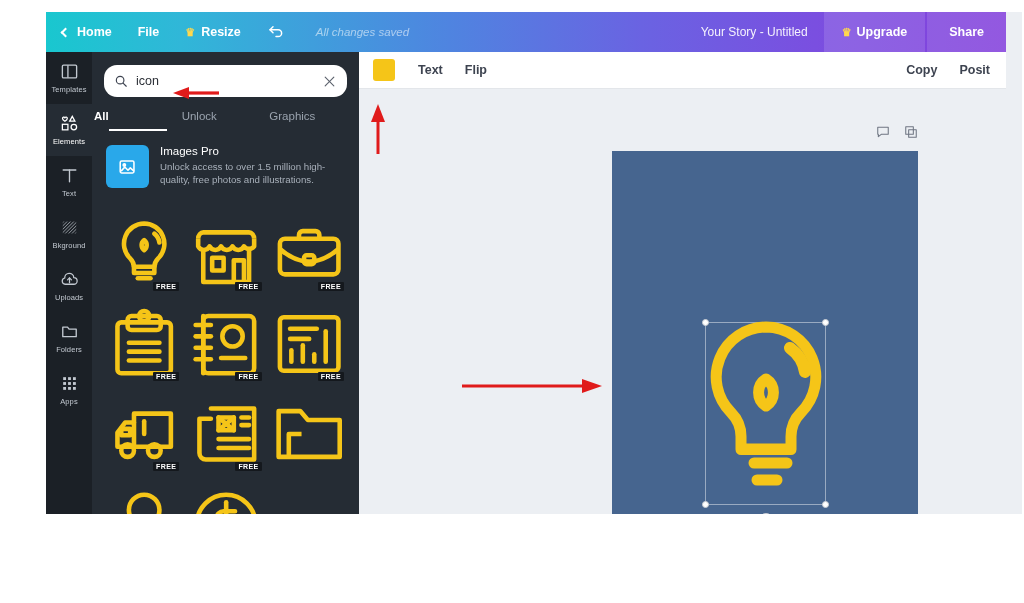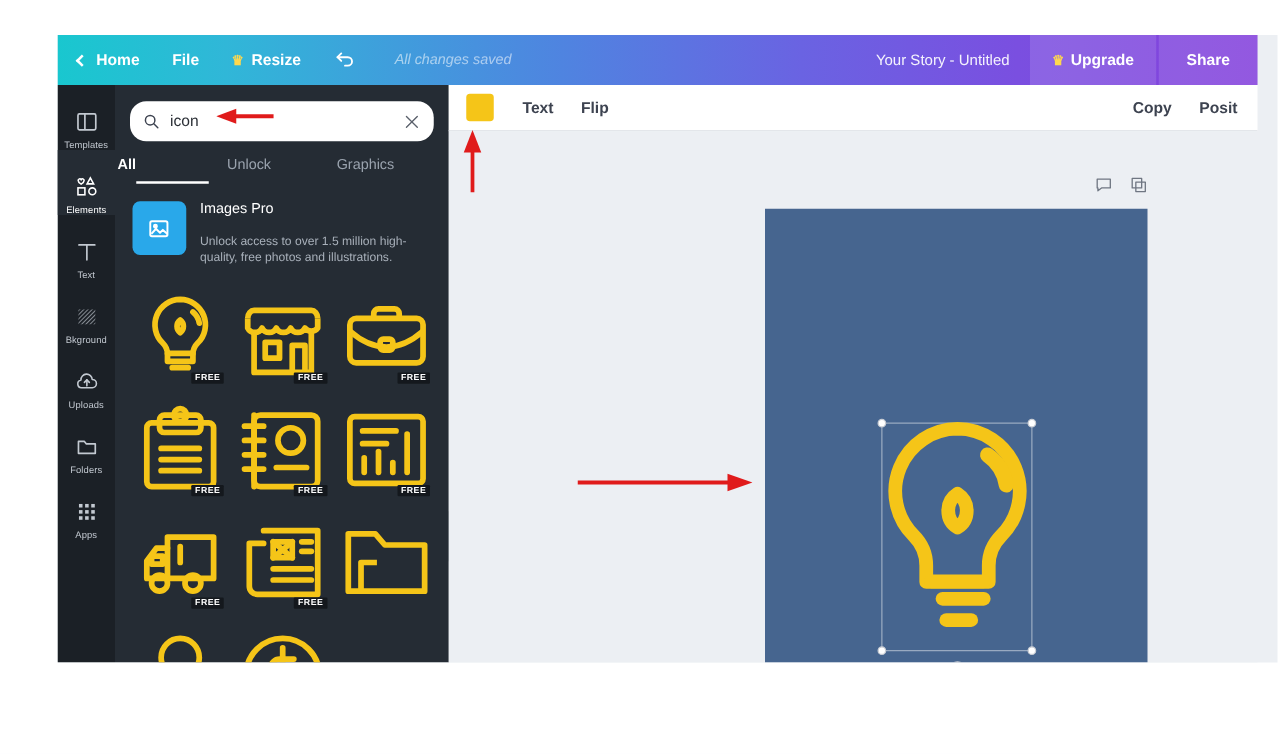--- a/index.html
+++ b/index.html
@@ -4,21 +4,21 @@
 <style>
   * { box-sizing: border-box; margin: 0; padding: 0; }
   html, body {
     width: 1024px; height: 603px;
     background: #ffffff;
     font-family: "Liberation Sans", sans-serif;
     overflow: hidden;
   }
   #app {
     position: absolute;
-    left: 46px; top: 28px;
+    left: 46px; top: 12px;
     width: 976px; height: 502px;
     overflow: hidden;
     background: #eceff3;
   }
 
   
   .header {
     position: absolute; left: 0; top: 0;
     width: 960px; height: 40px;
     background: linear-gradient(90deg, #19c7cf 0%, #30b7d8 14%, #4f84e0 42%, #6a63e2 62%, #7a4fe0 80%, #8340dc 100%);
@@ -60,21 +60,21 @@
   .btn-share   { background: rgba(255,255,255,0.13); margin-left: 2px; padding: 0 22px; }
 
   
   .rail {
     position: absolute; left: 0; top: 40px;
     width: 46px; height: 462px;
     background: #1b2026;
   }
   .rail-item {
     width: 46px; height: 52px;
-    display: flex; flex-direction: column; align-items: center; justify-content: flex-end;
+    display: flex; flex-direction: column; align-items: center; justify-content: center;
     gap: 4px; cursor: pointer;
   }
   .rail-item.active { background: #252c34; }
   .rail-ic { width: 19px; height: 19px; display: block; }
   .rail-lb {
     color: #c3c9d1; font-size: 7.5px; letter-spacing: .1px;
     white-space: nowrap;
   }
   .rail-item.active .rail-lb { color: #ffffff; }
 
@@ -113,21 +113,21 @@
     bottom: 0; width: 58px; height: 2px; background: #ffffff;
   }
   .promo {
     display: flex; gap: 11px; padding: 14px 12px 10px 14px;
   }
   .promo-ic {
     width: 43px; height: 43px; border-radius: 6px;
     background: #29a8ea; flex: 0 0 auto;
     display: flex; align-items: center; justify-content: center;
   }
-  .promo-title { color: #ffffff; font-size: 11.5px; margin-bottom: 14px; }
+  .promo-title { color: #ffffff; font-size: 11.5px; margin-bottom: 3px; }
   .promo-sub { color: #a8b0ba; font-size: 9.7px; line-height: 1.38; }
 
   
   .grid {
     position: absolute; left: 0; top: 152px;
     width: 267px; height: 310px;
     padding: 8px 12px 0 14px;
     display: grid;
     grid-template-columns: repeat(3, 1fr);
     gap: 6px;

